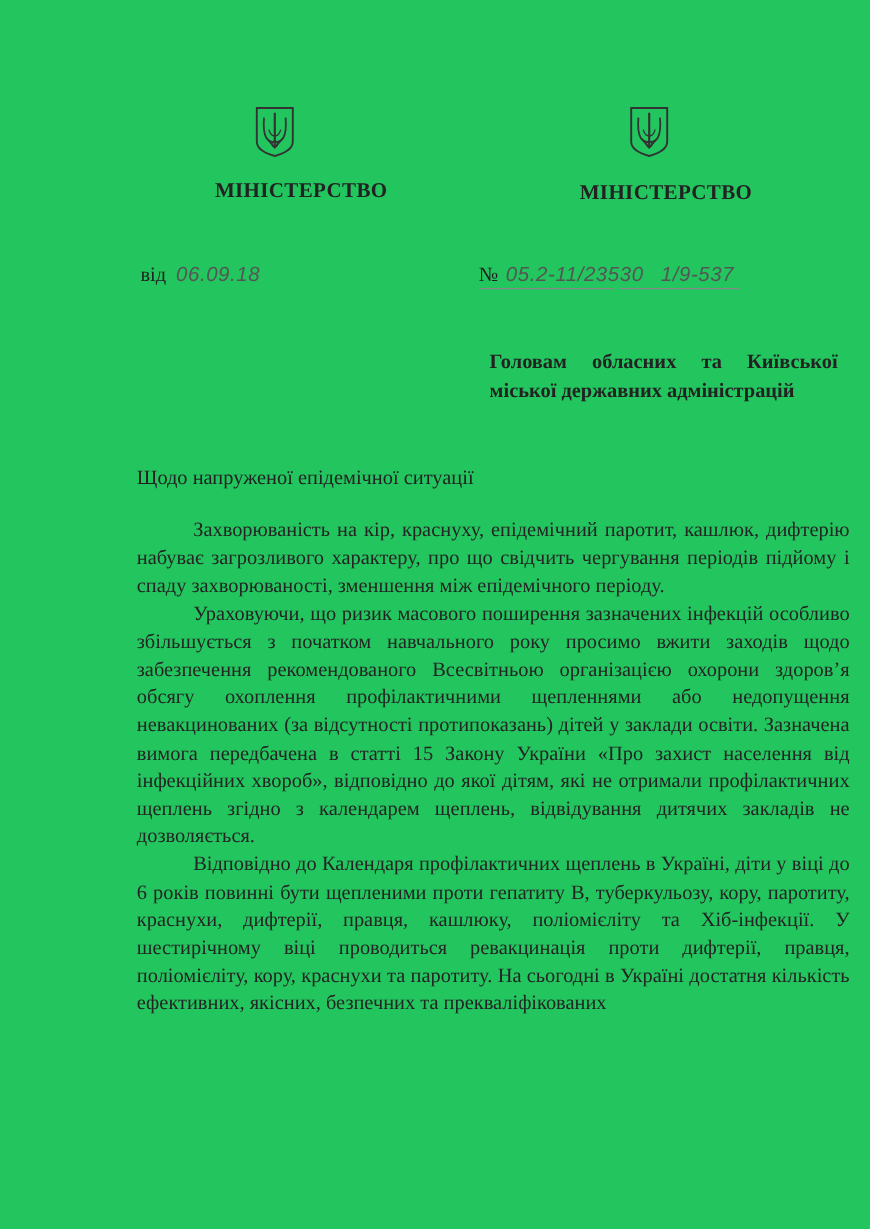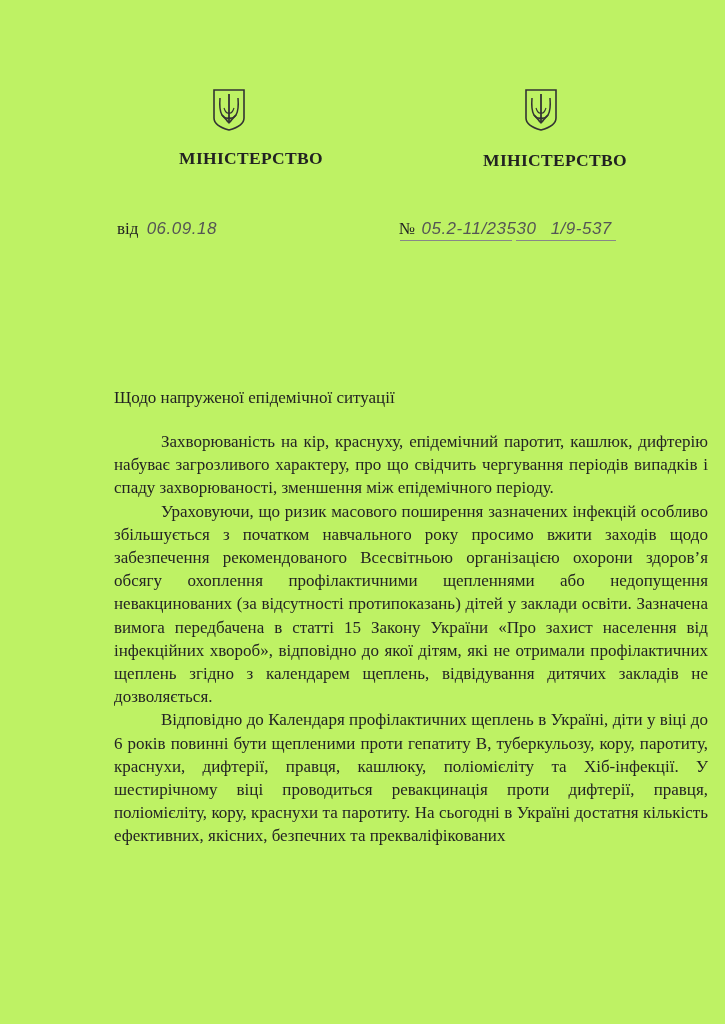--- a/index.html
+++ b/index.html
@@ -1,21 +1,21 @@
 <!DOCTYPE html>
 <html><head>
 <meta charset="utf-8">
 <style>
   html, body { margin: 0; padding: 0; background: #fdfdfd; }
   body {
     width: 725px; height: 1024px; position: relative; overflow: hidden;
     font-family: "Liberation Serif", "DejaVu Serif", serif;
     color: #1e1e1e;
   }
-  .page { position: absolute; left: 0; top: 0; width: 725px; height: 1024px; background: #bef264; }
+  .page { position: absolute; left: 0; top: 0; width: 725px; height: 1024px; background: #22c55e; }
 
   .emblem { position: absolute; width: 34px; height: 44px; }
   .emblem svg { width: 100%; height: 100%; display: block; }
 
   .ministry-title {
     position: absolute; text-align: center; font-weight: bold;
     font-size: 17.5px; line-height: 21px; letter-spacing: 0.3px; color: #222;
   }
 
   .date-block { position: absolute; left: 117px; top: 219px; font-size: 17px; }
@@ -83,22 +83,26 @@
   </div>
 
   <div class="number-block">
     <span class="date-label">№</span>
     <span class="handwritten" style="margin-left:2px;">05.2-11/23530</span>
     <span class="handwritten" style="margin-left:10px;">1/9-537</span>
   </div>
   <div class="number-line" style="left:400px; top:240px; width:112px;"></div>
   <div class="number-line" style="left:516px; top:240px; width:100px;"></div>
 
+  <div class="addressee">
+    <span class="l1">Головам  обласних  та  Київської</span>
+    <span>міської державних адміністрацій</span>
+  </div>
 
   <div class="subject">Щодо напруженої епідемічної ситуації</div>
 
   <div class="body">
-    <p>Захворюваність на кір, краснуху, епідемічний паротит, кашлюк, дифтерію набуває загрозливого характеру, про що свідчить чергування періодів випадків і спаду захворюваності, зменшення між епідемічного періоду.</p>
+    <p>Захворюваність на кір, краснуху, епідемічний паротит, кашлюк, дифтерію набуває загрозливого характеру, про що свідчить чергування періодів підйому і спаду захворюваності, зменшення між епідемічного періоду.</p>
     <p>Ураховуючи, що ризик масового поширення зазначених інфекцій особливо збільшується з початком навчального року просимо вжити заходів щодо забезпечення рекомендованого Всесвітньою організацією охорони здоров’я обсягу охоплення профілактичними щепленнями або недопущення невакцинованих (за відсутності протипоказань) дітей у заклади освіти. Зазначена вимога передбачена в статті 15 Закону України «Про захист населення від інфекційних хвороб», відповідно до якої дітям, які не отримали профілактичних щеплень згідно з календарем щеплень, відвідування дитячих закладів не дозволяється.</p>
     <p>Відповідно до Календаря профілактичних щеплень в Україні, діти у віці до 6 років повинні бути щепленими проти гепатиту В, туберкульозу, кору, паротиту, краснухи, дифтерії, правця, кашлюку, поліомієліту та Хіб-інфекції. У шестирічному віці проводиться ревакцинація проти дифтерії, правця, поліомієліту, кору, краснухи та паротиту. На сьогодні в Україні достатня кількість ефективних, якісних, безпечних та прекваліфікованих</p>
   </div>
 
 </div>
 
 </body></html>

